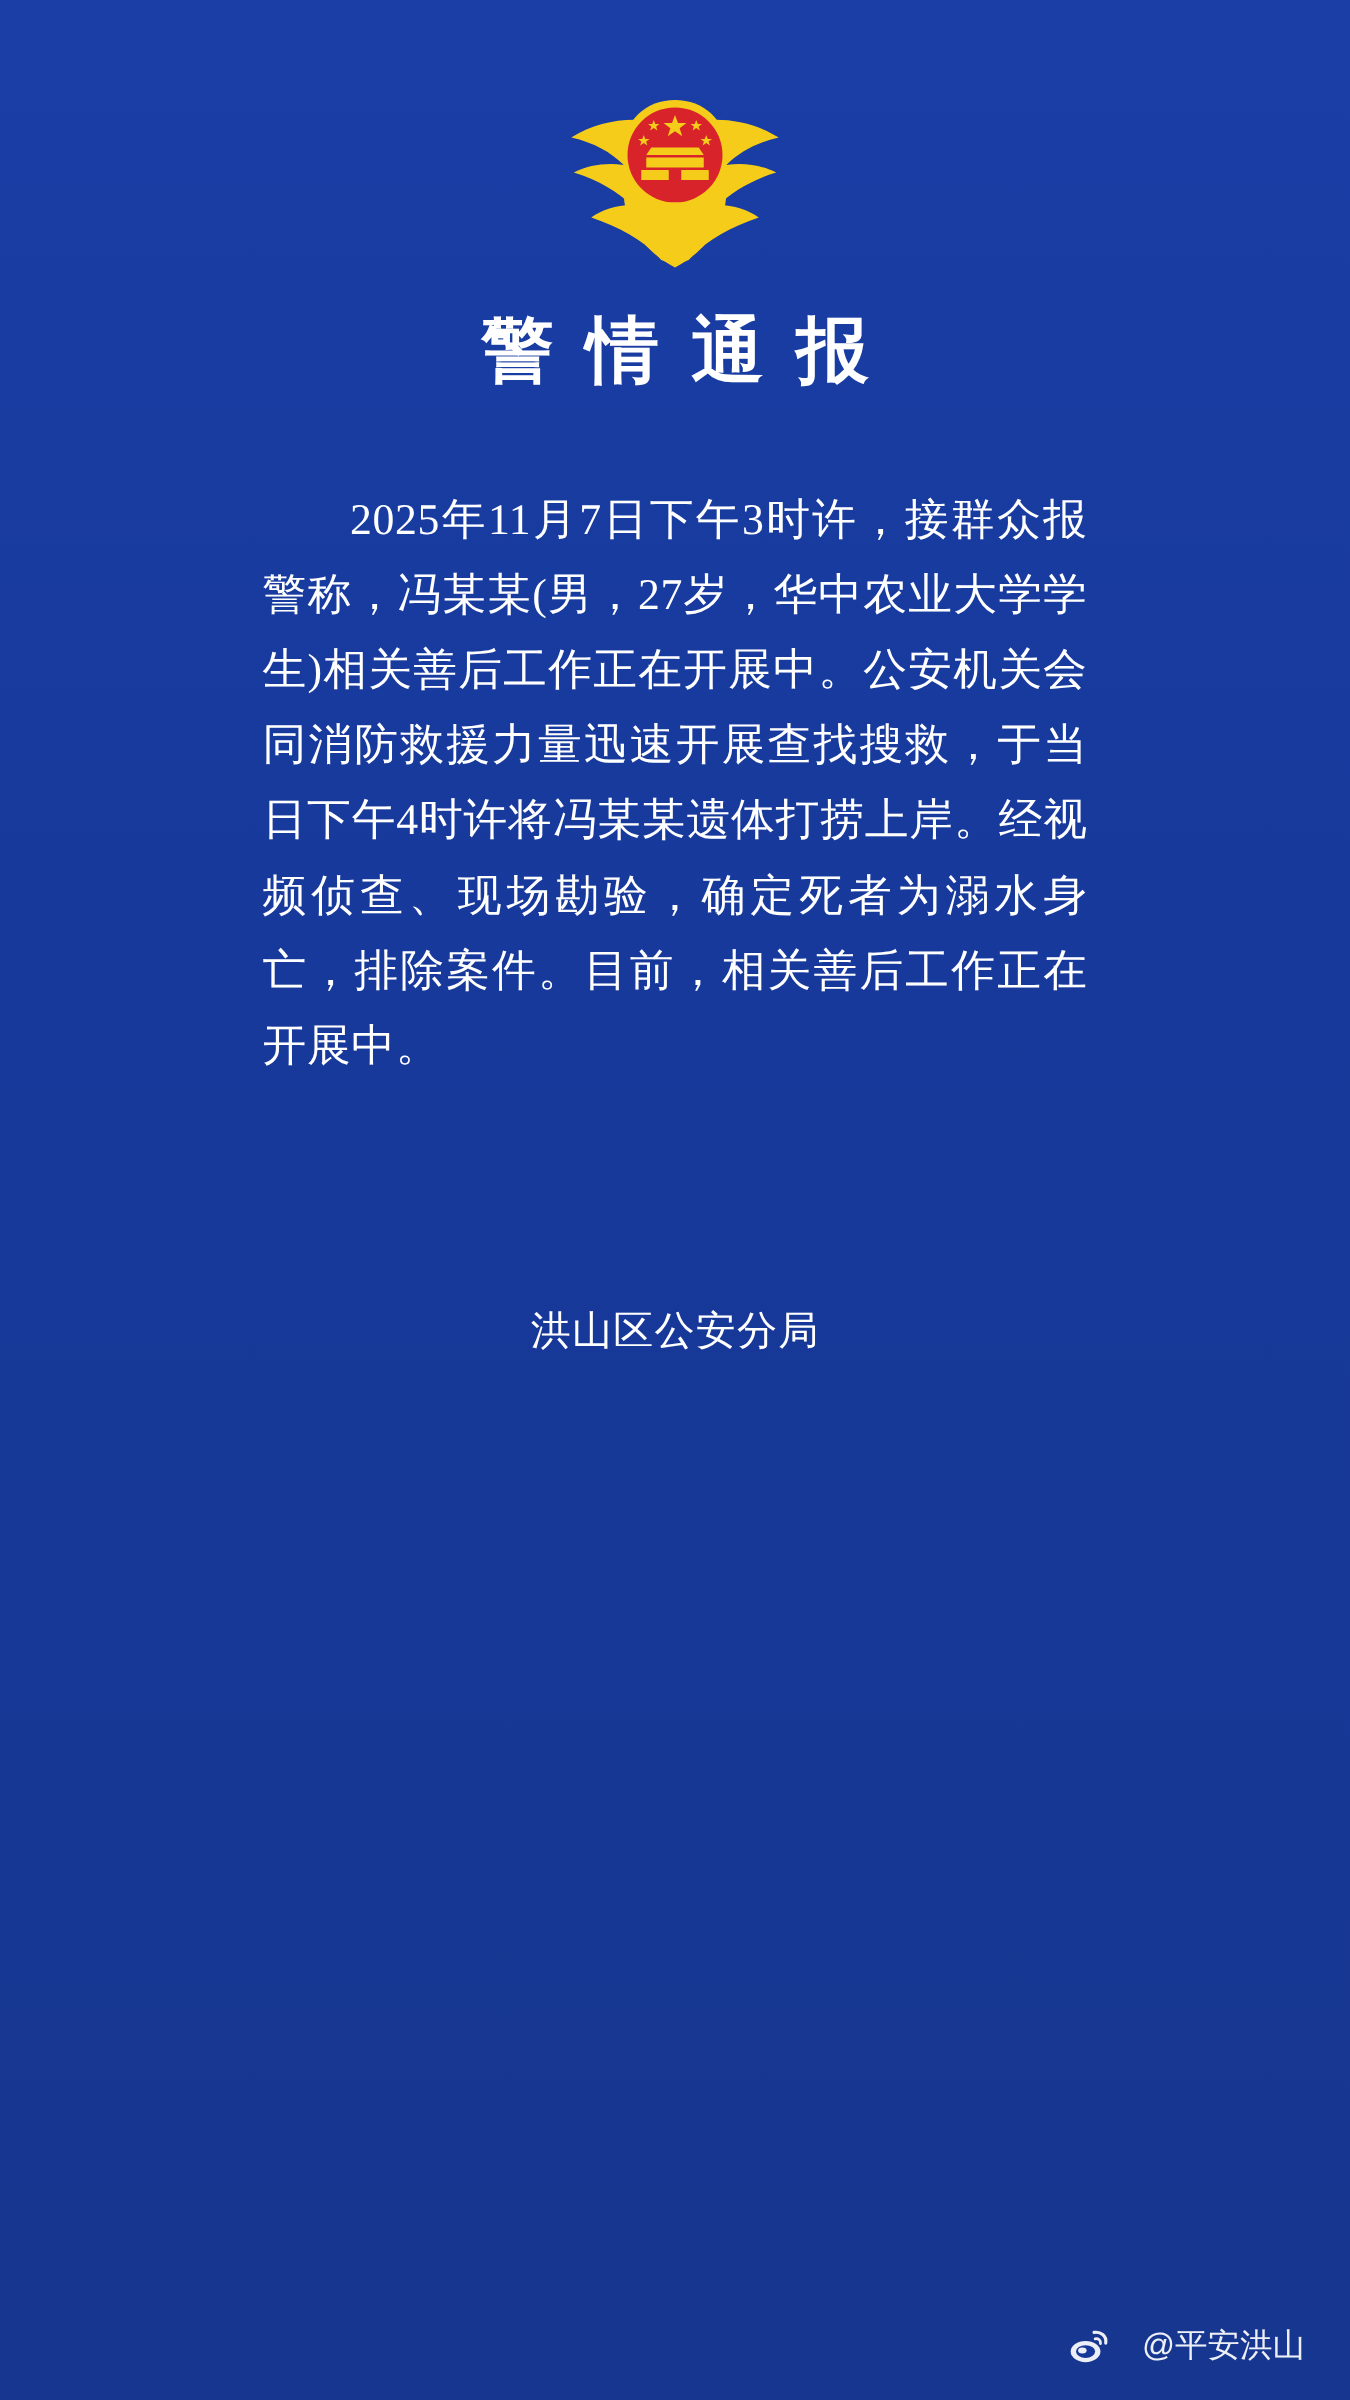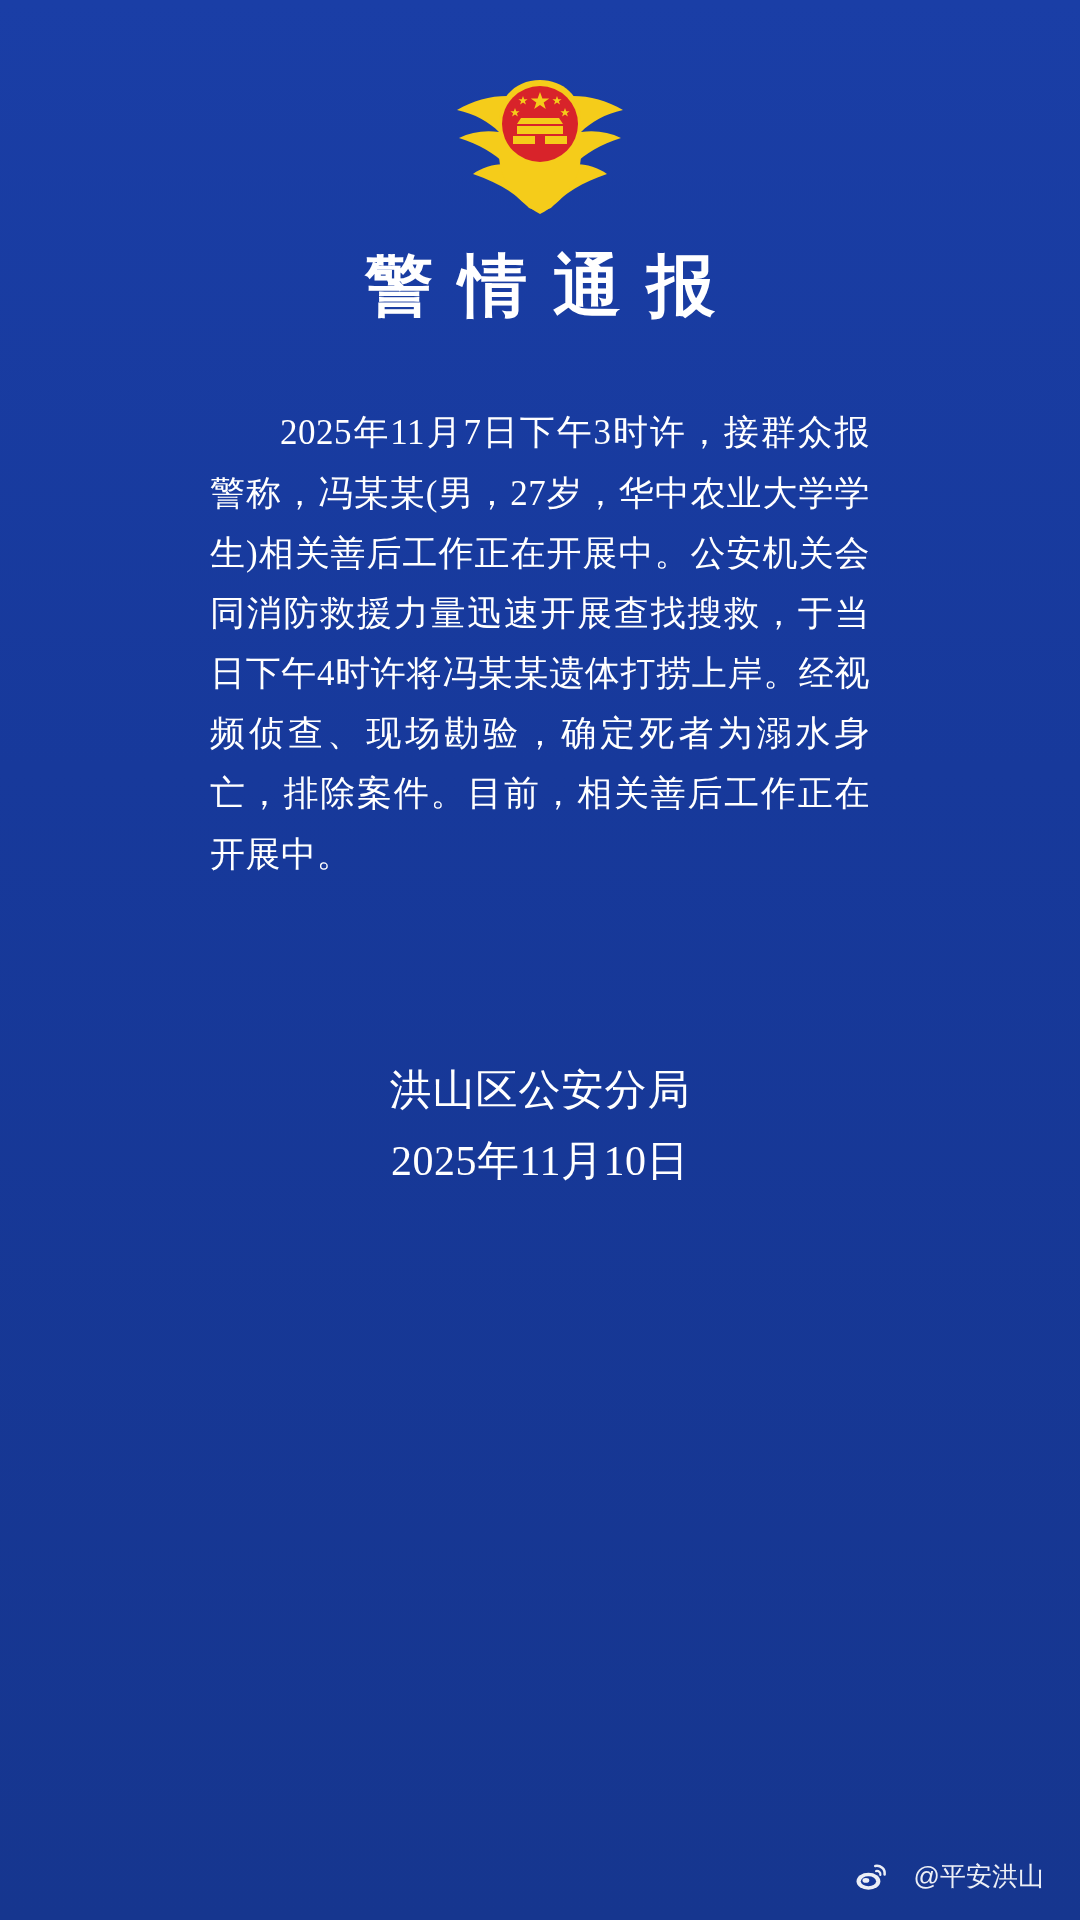--- a/index.html
+++ b/index.html
@@ -30,21 +30,21 @@
     margin-top: 62px;
     width: 190px;
     height: 165px;
     position: relative;
   }
   .emblem-wrap svg { display: block; width: 100%; height: 100%; }
 
   
   .title {
     margin-top: 22px;
-    font-size: 68px;
+    font-size: 58px;
     font-weight: bold;
     letter-spacing: 26px;
     text-indent: 26px;
     line-height: 1.1;
     color: #ffffff;
     text-align: center;
     font-family: "Liberation Serif", "DejaVu Serif", serif;
   }
 
   
@@ -61,21 +61,21 @@
   .body-text p {
     margin: 0;
     text-indent: 2em;
   }
 
   
   .signature {
     width: 660px;
     margin-top: 170px;
     text-align: center;
-    font-size: 42px;
+    font-size: 32px;
     line-height: 1.7;
     color: #ffffff;
   }
   .signature .unit { letter-spacing: 1px; }
   .signature .date { letter-spacing: 0.5px; }
 
   
   .watermark {
     position: absolute;
     right: 36px;
@@ -126,21 +126,20 @@
   </div>
 
   <h1 class="title">警情通报</h1>
 
   <div class="body-text">
     <p>2025年11月7日下午3时许，接群众报警称，冯某某(男，27岁，华中农业大学学生)相关善后工作正在开展中。公安机关会同消防救援力量迅速开展查找搜救，于当日下午4时许将冯某某遗体打捞上岸。经视频侦查、现场勘验，确定死者为溺水身亡，排除案件。目前，相关善后工作正在开展中。</p>
   </div>
 
   <div class="signature">
     <div class="unit">洪山区公安分局</div>
-    <div class="date">2025年11月10日</div>
   </div>
 
   <div class="watermark">
     <span class="wb-logo">
       <svg viewBox="0 0 40 40" xmlns="http://www.w3.org/2000/svg">
         <ellipse cx="17" cy="25" rx="14" ry="10" fill="#ffffff"></ellipse>
         <ellipse cx="17" cy="25" rx="9" ry="6" fill="#17399b"></ellipse>
         <ellipse cx="14" cy="24" rx="4" ry="2.8" fill="#ffffff"></ellipse>
         <path d="M25 7 C31 6 37 10 36 17" stroke="#ffffff" stroke-width="3" fill="none" stroke-linecap="round"></path>
         <path d="M26 13 C29 12.5 31.5 14.5 31 17.5" stroke="#ffffff" stroke-width="2.6" fill="none" stroke-linecap="round"></path>

